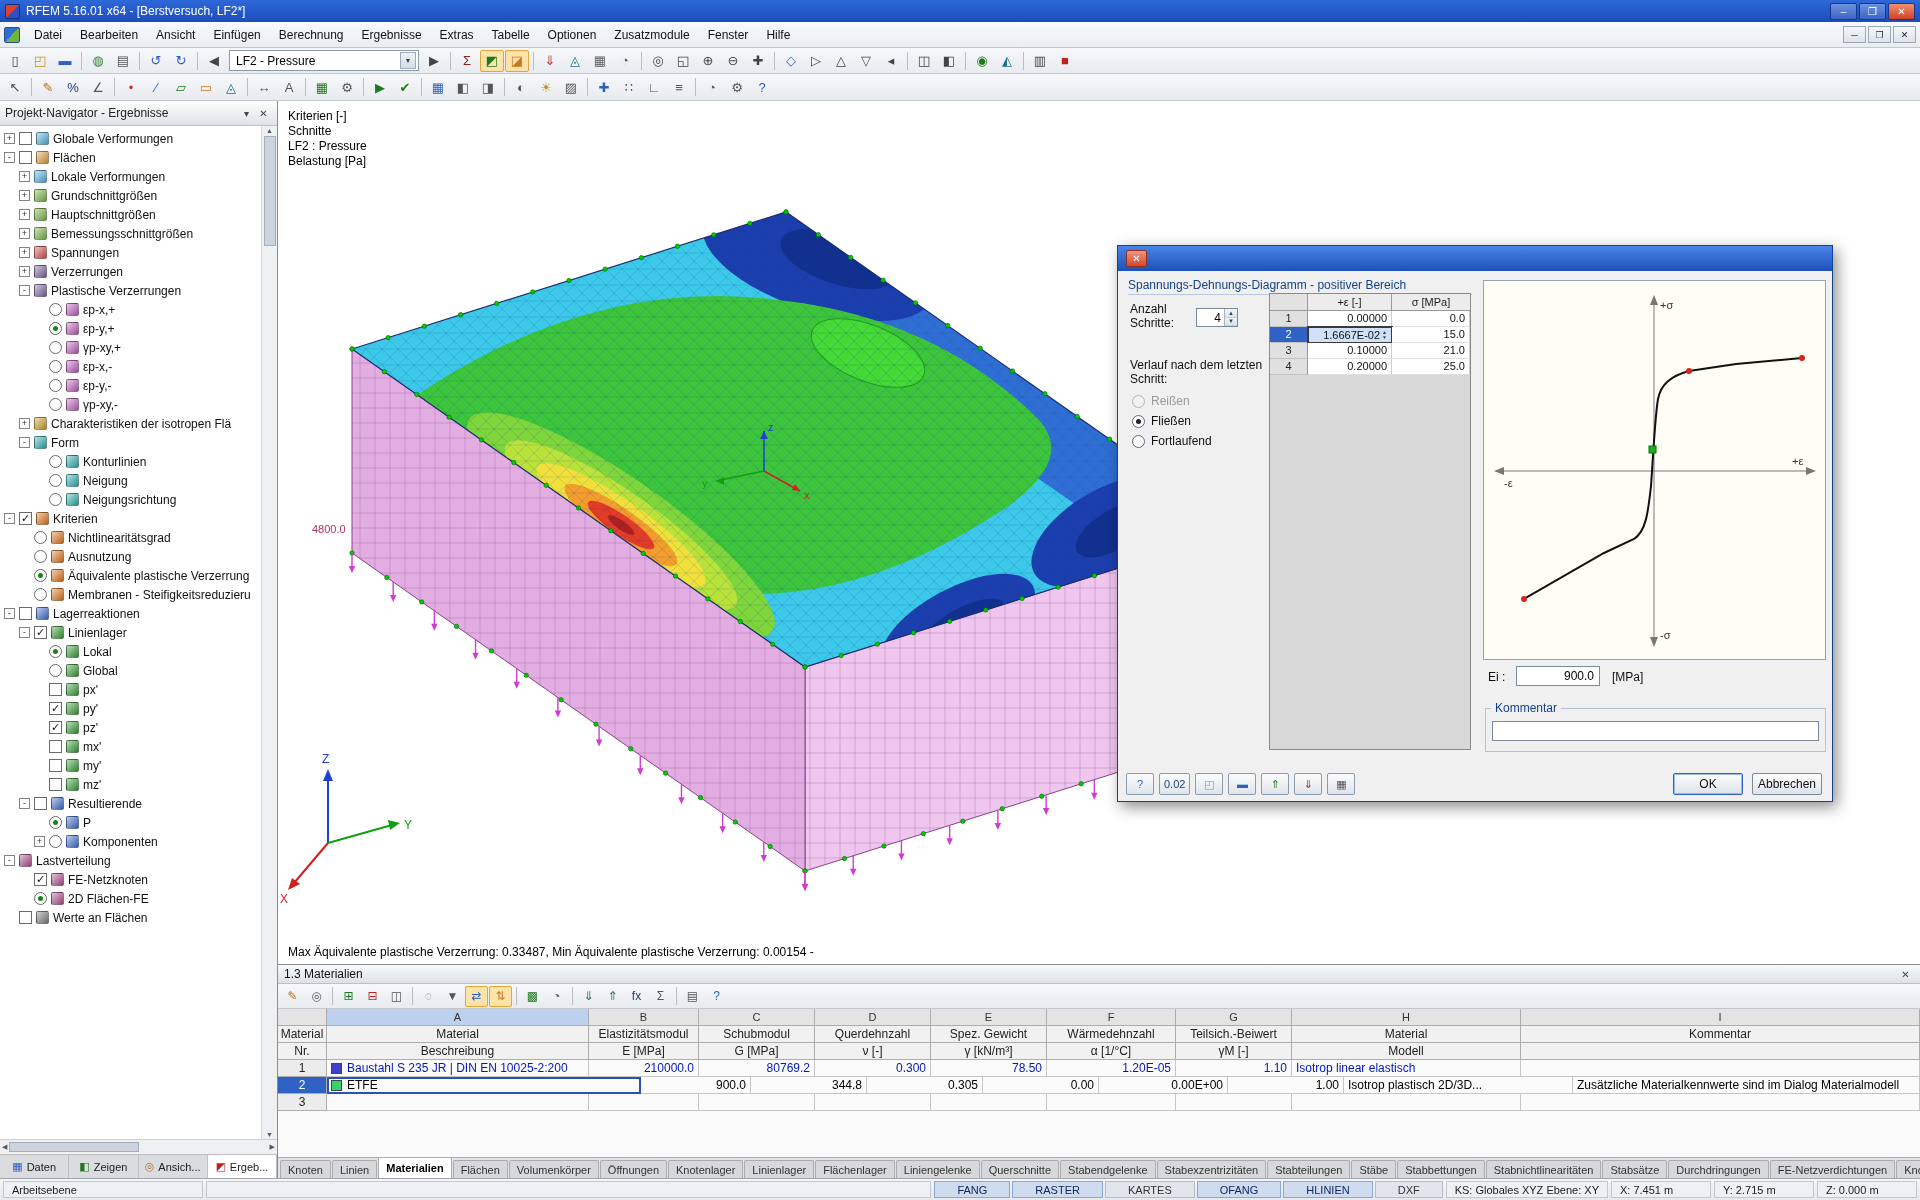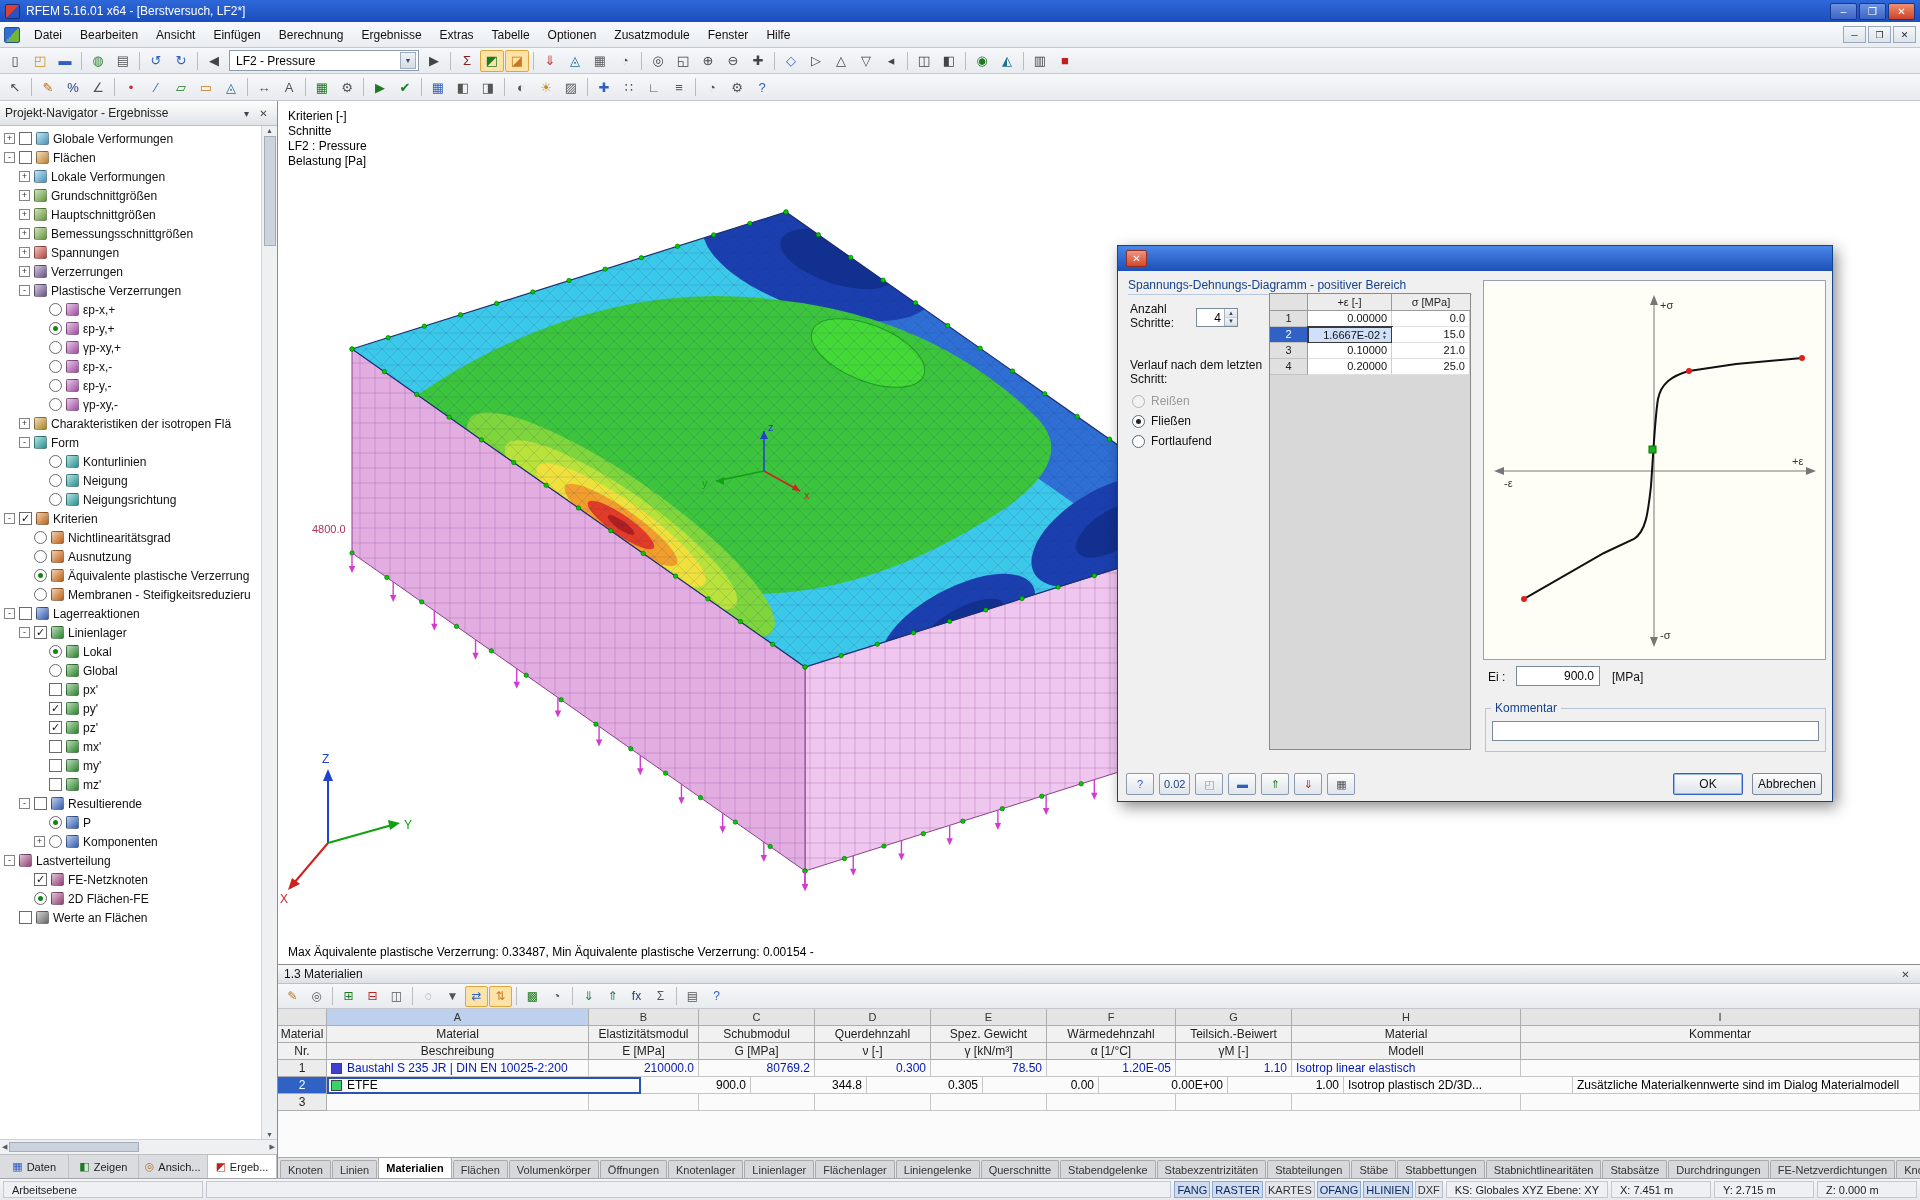--- a/index.html
+++ b/index.html
@@ -123,21 +123,21 @@
   .sw{width:11px;height:11px;border:1px solid #444;margin-right:5px;flex:none}
   .active-cell{outline:2px solid #2a52b0;outline-offset:-2px}
   .tp-tabs{height:21px;background:#e2e4e8;border-top:1px solid #ababab;display:flex;align-items:flex-end;padding:0 2px;gap:1px}
   .tab{height:18px;display:flex;align-items:center;padding:0 7px;font-size:11px;background:#d6d8db;border:1px solid #ababab;border-bottom:none;border-radius:2px 2px 0 0;color:#333;white-space:nowrap}
   .tab.active{background:#fff;font-weight:bold;height:21px;color:#000}
 
   
   .statusbar{position:absolute;left:0;bottom:0;width:100%;height:22px;background:linear-gradient(#f4f6f8,#e6e9ed);border-top:1px solid #a2a6ac;display:flex;align-items:center;font-size:11px;padding:0 3px;gap:3px}
   .sb-cell{height:17px;display:flex;align-items:center;padding:0 8px;border:1px solid #c4c8ce;background:#eef0f3;white-space:nowrap;color:#222}
   .sb-flex{flex:1;height:17px;border:1px solid #c4c8ce;background:#eef0f3}
-  .sb-tg{height:17px;padding:0 2px;border:1px solid #b8bcc4;background:#e2e6ec;display:flex;align-items:center;font-size:11px;color:#333}
+  .sb-tg{height:17px;padding:0 22px;border:1px solid #b8bcc4;background:#e2e6ec;display:flex;align-items:center;font-size:11px;color:#333}
   .sb-tg.on{background:#cfdcf0;border-color:#8aa8d0;color:#102a60}
 </style>
 </head>
 <body>
 
 <div class="screen">
 
   <div class="titlebar">
     <div class="app-icon"></div>
     <div class="title">RFEM 5.16.01 x64 - [Berstversuch, LF2*]</div>

